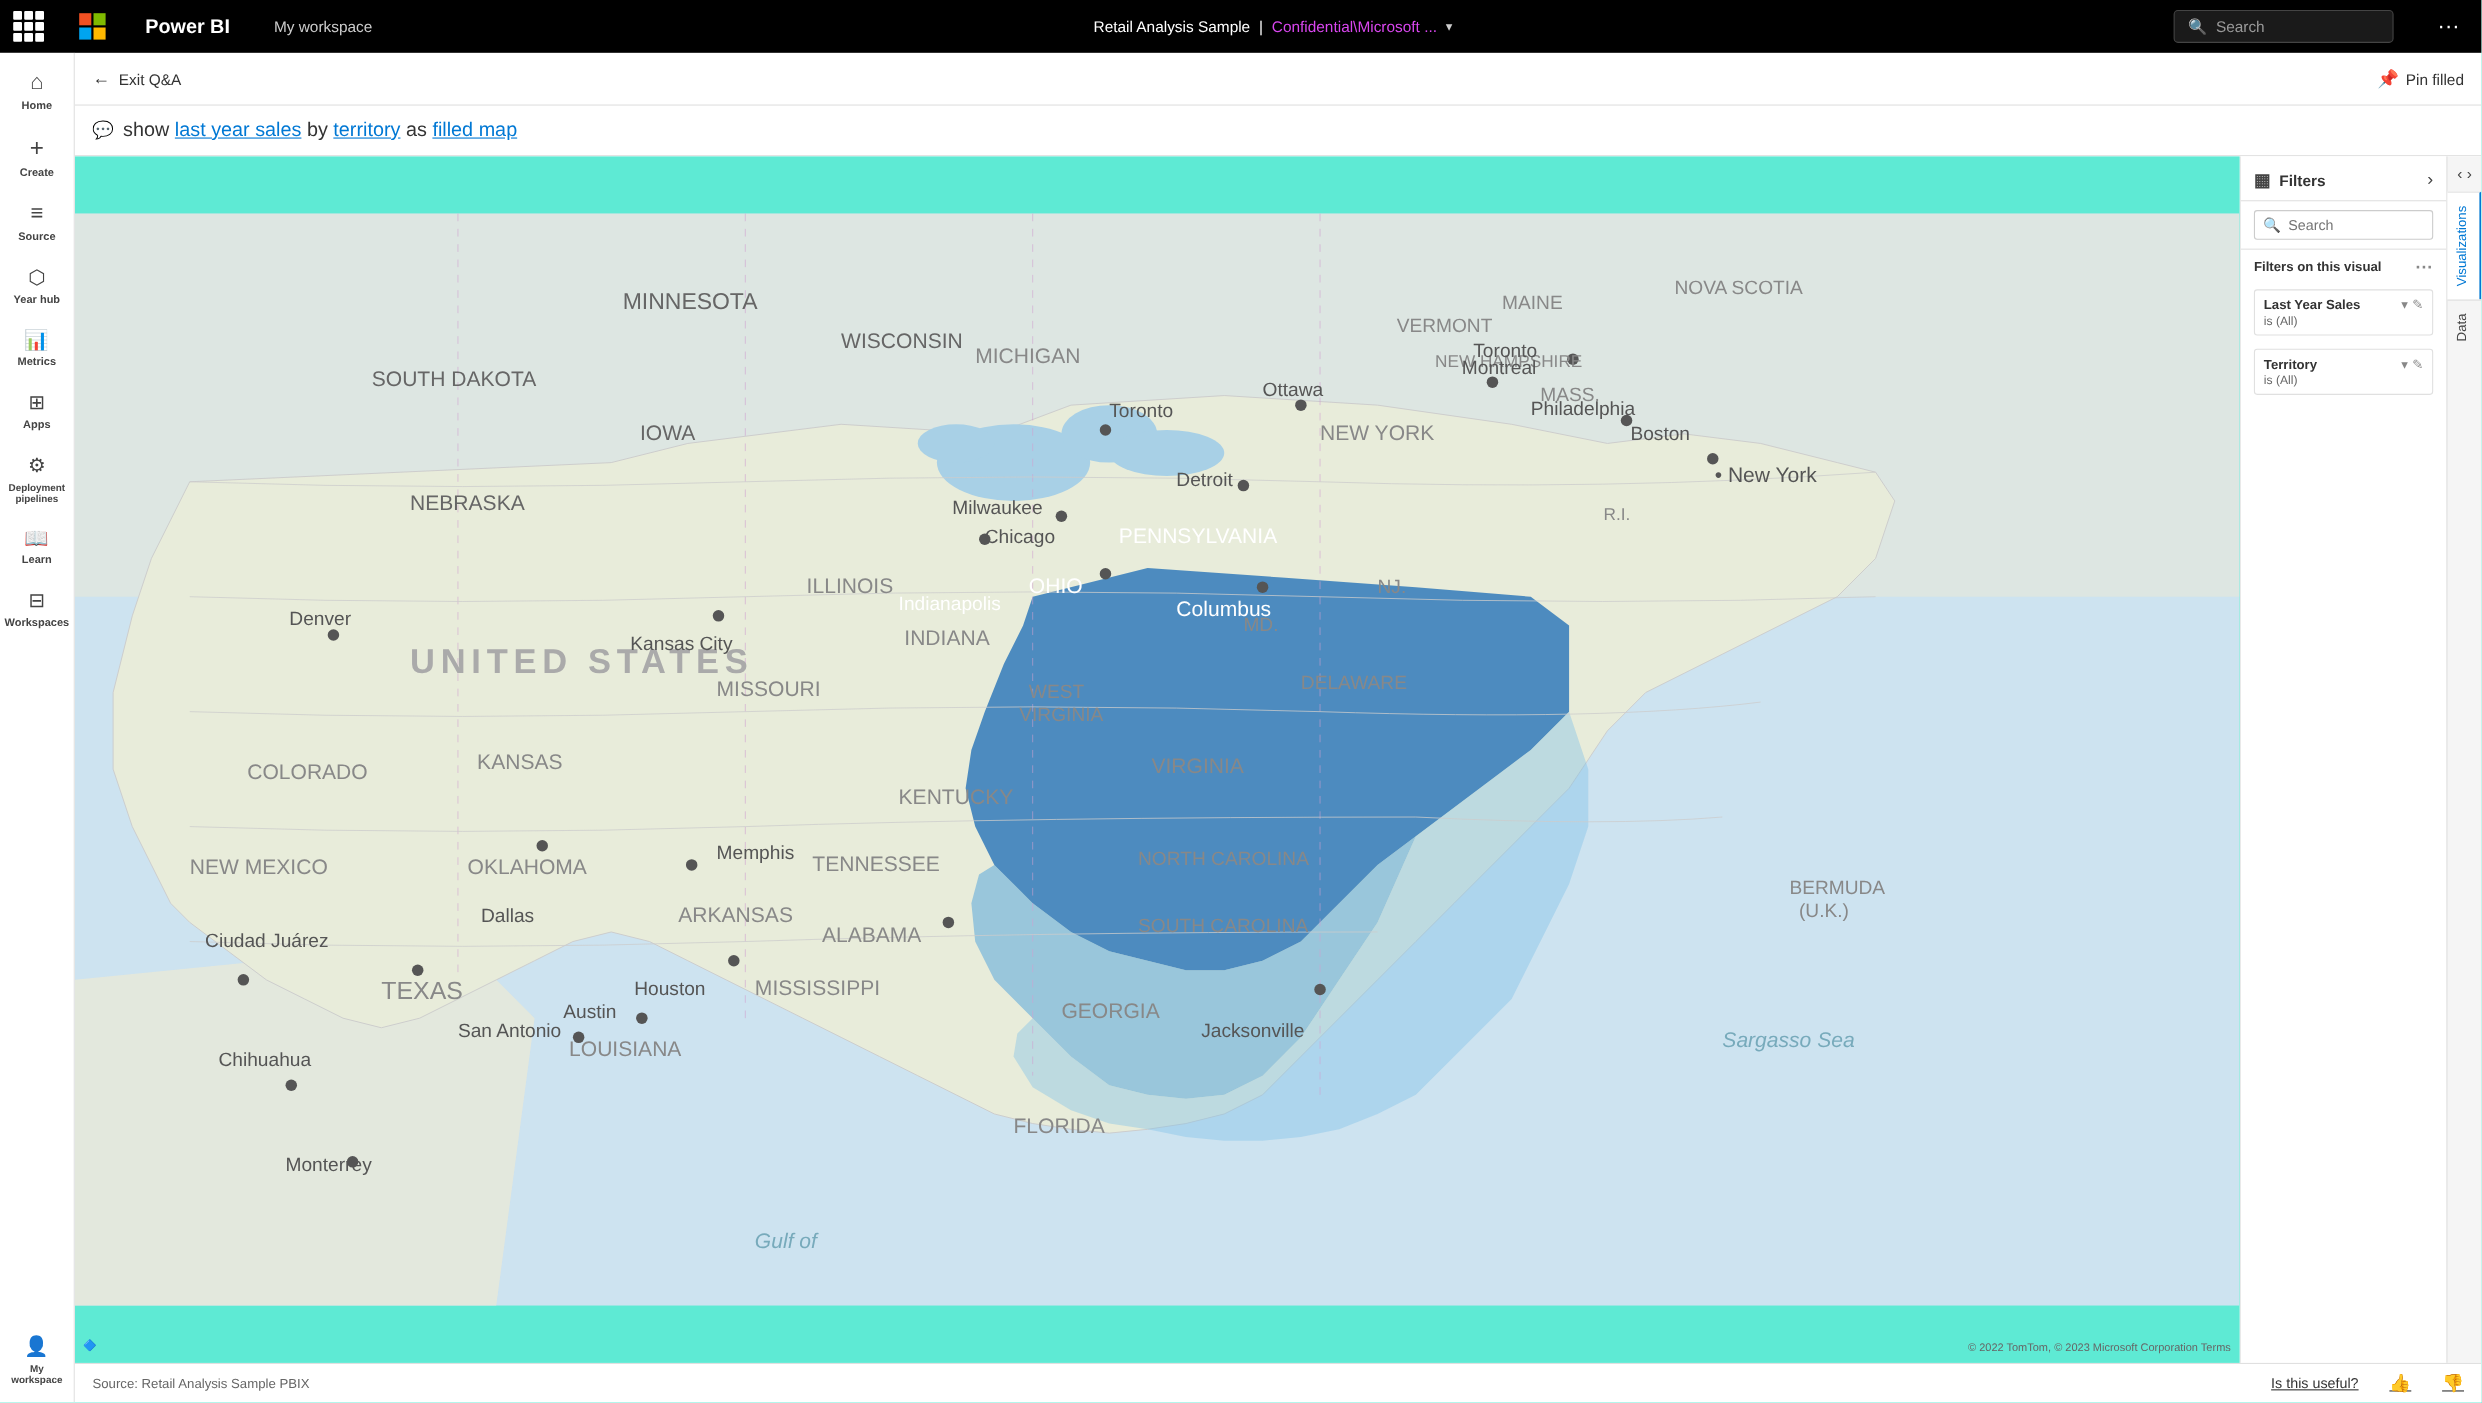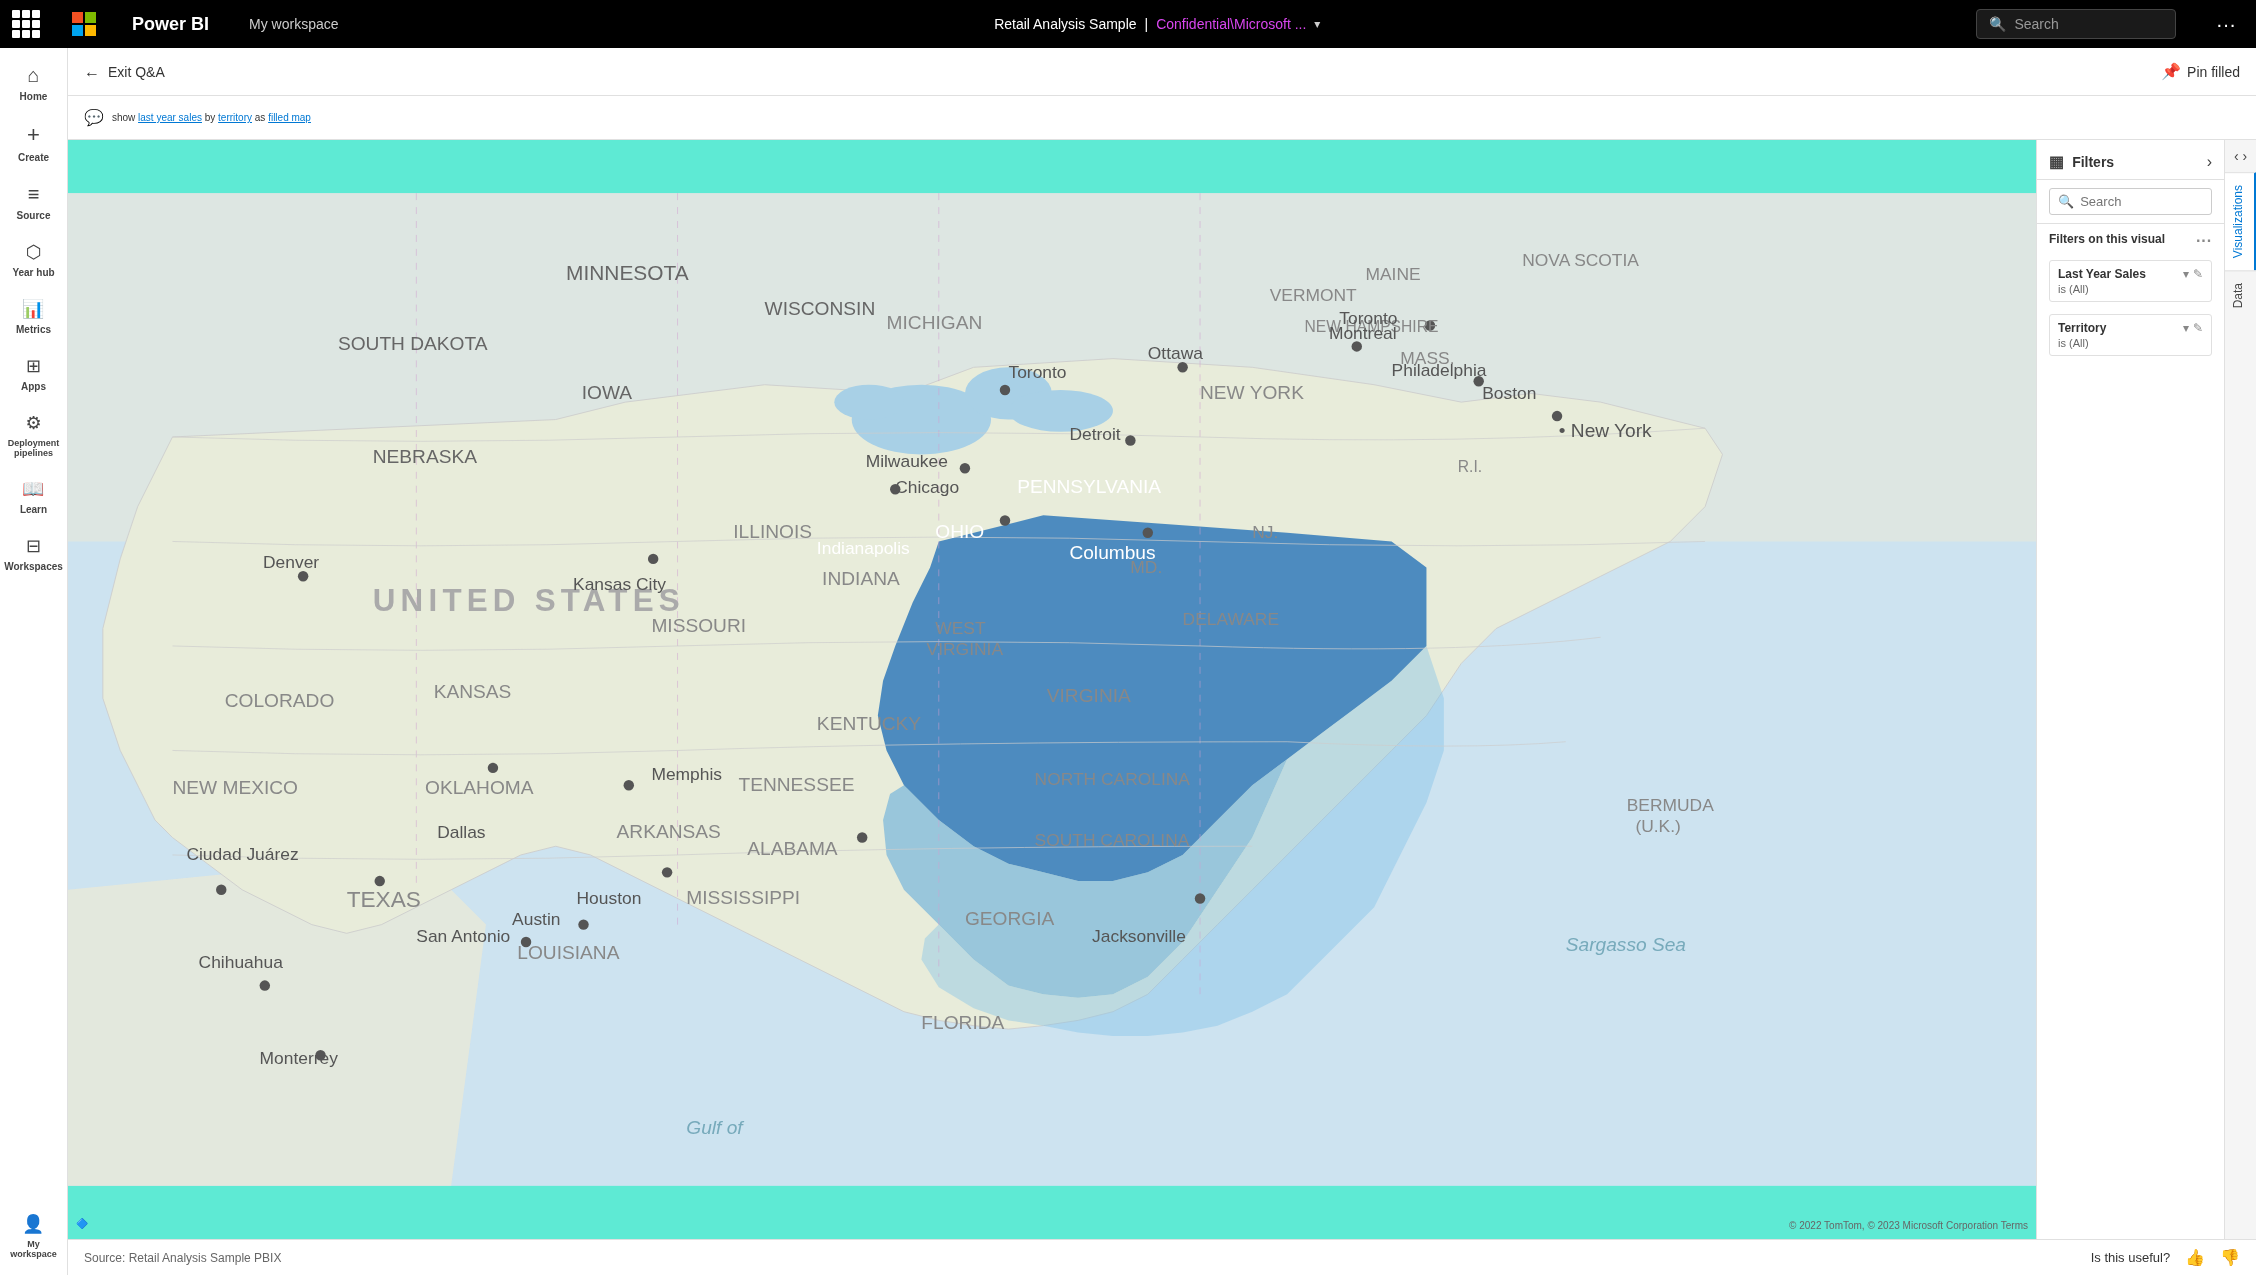--- a/index.html
+++ b/index.html
@@ -83,21 +83,21 @@
     
     .query-bar {
       padding: 12px 16px;
       border-bottom: 1px solid #e0e0e0;
       display: flex;
       align-items: center;
       gap: 8px;
       flex-shrink: 0;
     }
     .query-icon { color: #666; font-size: 16px; }
-    .query-text { font-size: 10px; color: #333; }
+    .query-text { font-size: 18px; color: #333; }
     .query-text .keyword { text-decoration: underline; color: #0078d4; }
 
     
     .map-filters { display: flex; flex: 1; overflow: hidden; }
 
     
     .map-area {
       flex: 1;
       position: relative;
       overflow: hidden;
@@ -218,21 +218,21 @@
       height: 36px;
       border-top: 1px solid #e0e0e0;
       display: flex;
       align-items: center;
       justify-content: space-between;
       padding: 0 16px;
       flex-shrink: 0;
       background: #fff;
     }
     .bottom-source { font-size: 12px; color: #666; }
-    .bottom-feedback { display: flex; align-items: center; gap: 15px; font-size: 13px; color: #333; }
+    .bottom-feedback { display: flex; align-items: center; gap: 28px; font-size: 13px; color: #333; text-decoration: underline; }
     .feedback-thumb { font-size: 16px; cursor: pointer; color: #666; }
   </style>
 </head>
 <body>
 
 <div class="top-nav">
   <div class="nav-grid-icon">
     <span></span>
       <span></span>
       <span></span>

